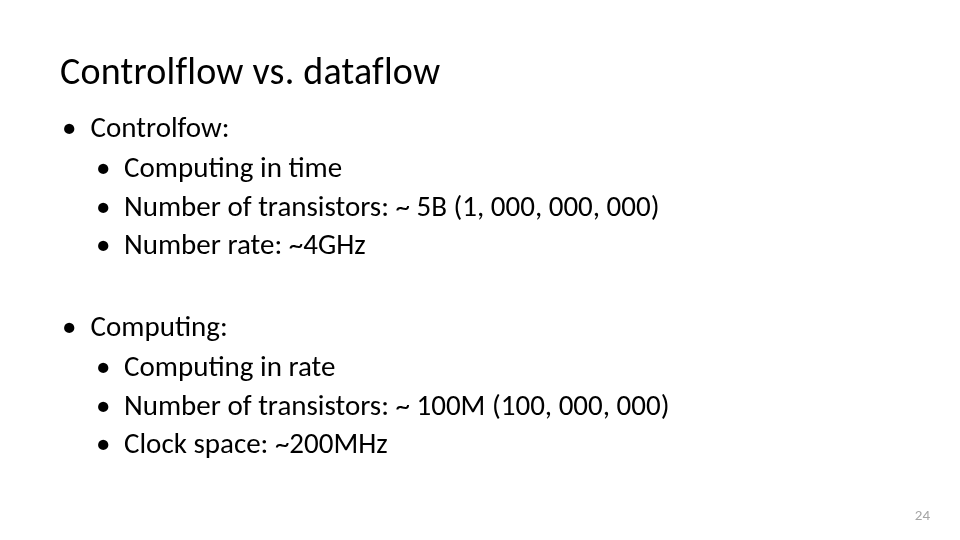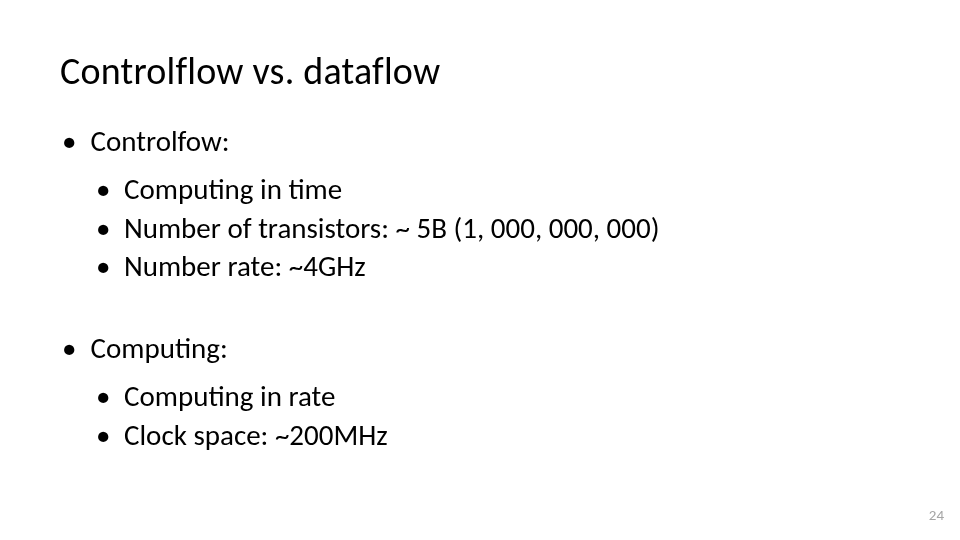--- a/index.html
+++ b/index.html
@@ -16,21 +16,21 @@
   .slide {
     box-sizing: border-box;
     width: 960px;
     height: 540px;
     padding: 40px 60px 0 60px;
     position: relative;
   }
   h1.title {
     font-size: 38px;
     font-weight: 400;
-    margin: 8px 0 28px 0;
+    margin: 8px 0 14px 0;
     letter-spacing: 0.2px;
   }
   ul.level1 {
     list-style: none;
     padding-left: 24px;
     margin: 0;
     font-size: 29px;
     line-height: 1.32;
   }
   ul.level1 > li {
@@ -38,32 +38,32 @@
   }
   ul.level1 > li::before {
     content: "•";
     display: inline-block;
     width: 22px;
     margin-left: -22px;
   }
   ul.level2 {
     list-style: none;
     padding-left: 40px;
-    margin: 10px 0 0 0;
+    margin: 2px 0 0 0;
   }
   ul.level2 > li::before {
     content: "•";
     display: inline-block;
     width: 28px;
     margin-left: -28px;
   }
   .page-number {
     position: absolute;
     bottom: 16px;
-    right: 16px;
+    right: 30px;
     color: #a6a6a6;
     font-size: 15px;
   }
 </style>
 </head>
 <body>
 
 <div class="slide">
 
   <h1 class="title">Controlflow vs. dataflow</h1>
@@ -74,19 +74,20 @@
       <ul class="level2">
         <li>Computing in time</li>
         <li>Number of transistors: ~ 5B (1, 000, 000, 000)</li>
         <li>Number rate: ~4GHz</li>
       </ul>
     </li>
     <li>
       <span>Computing:</span>
       <ul class="level2">
         <li>Computing in rate</li>
+        <li>Number of transistors: ~ 100M (100, 000, 000)</li>
         <li>Clock space: ~200MHz</li>
       </ul>
     </li>
   </ul>
 
   <div class="page-number">24</div>
 </div>
 
 </body></html>

